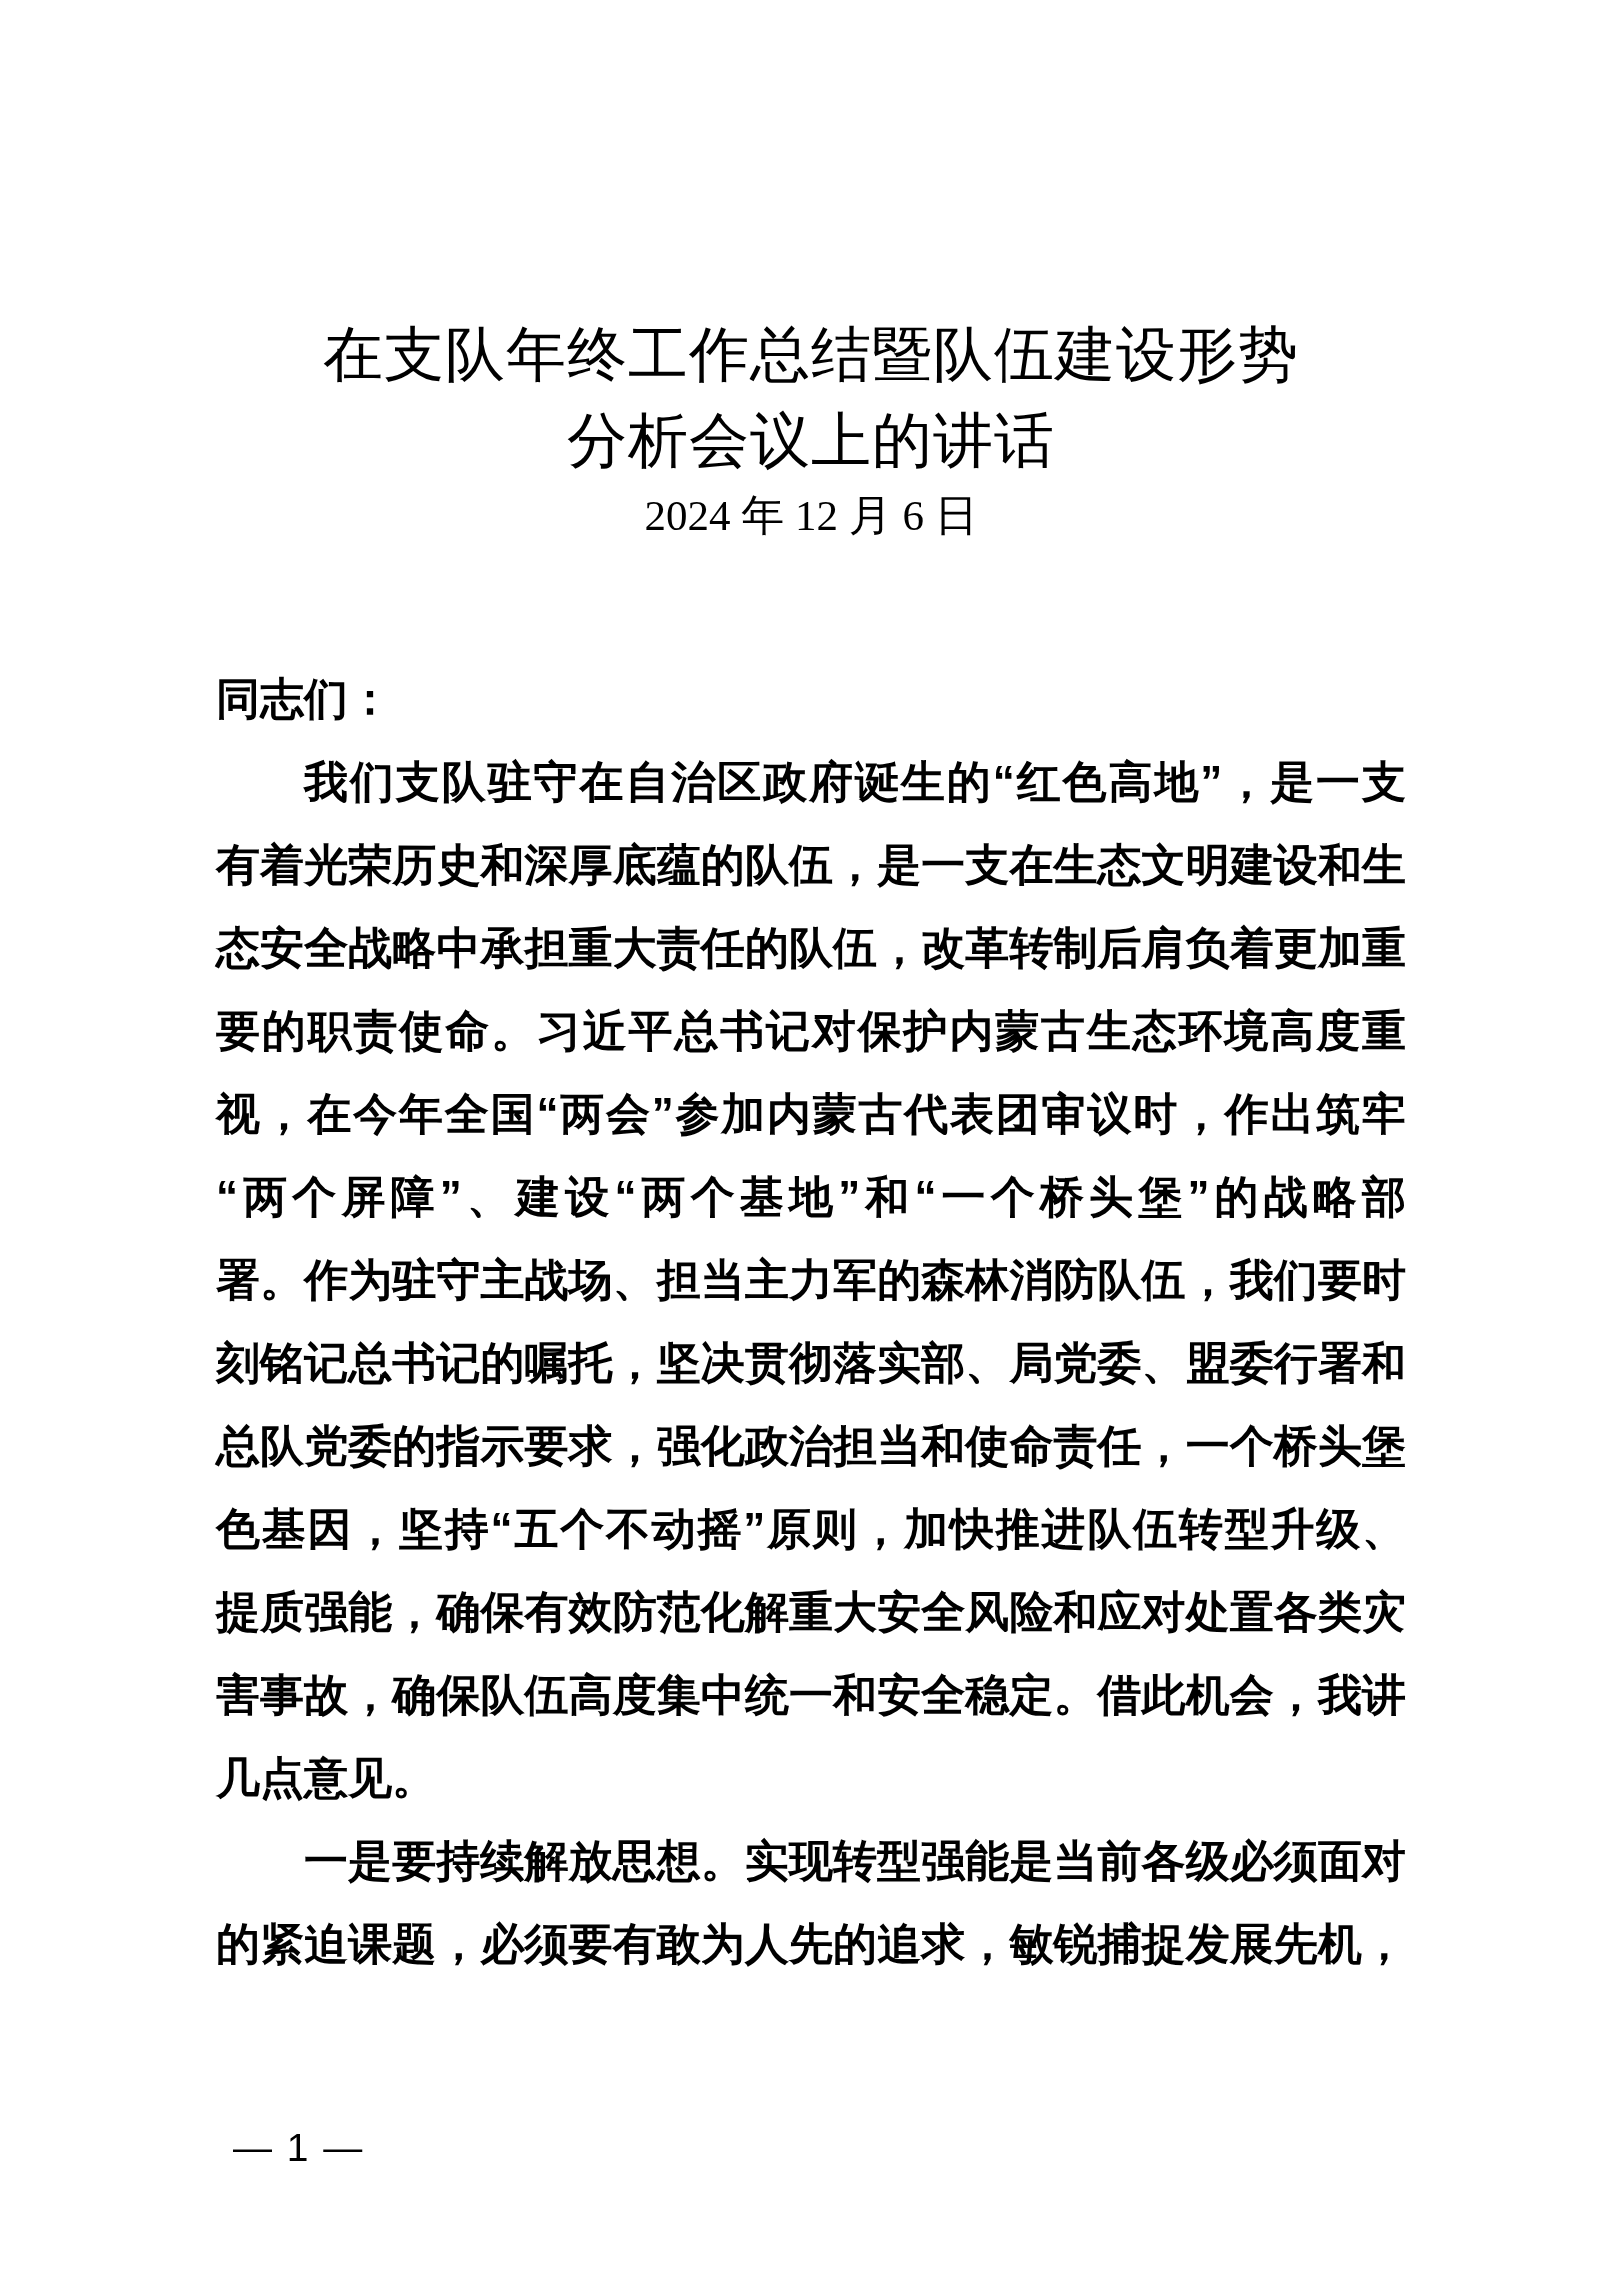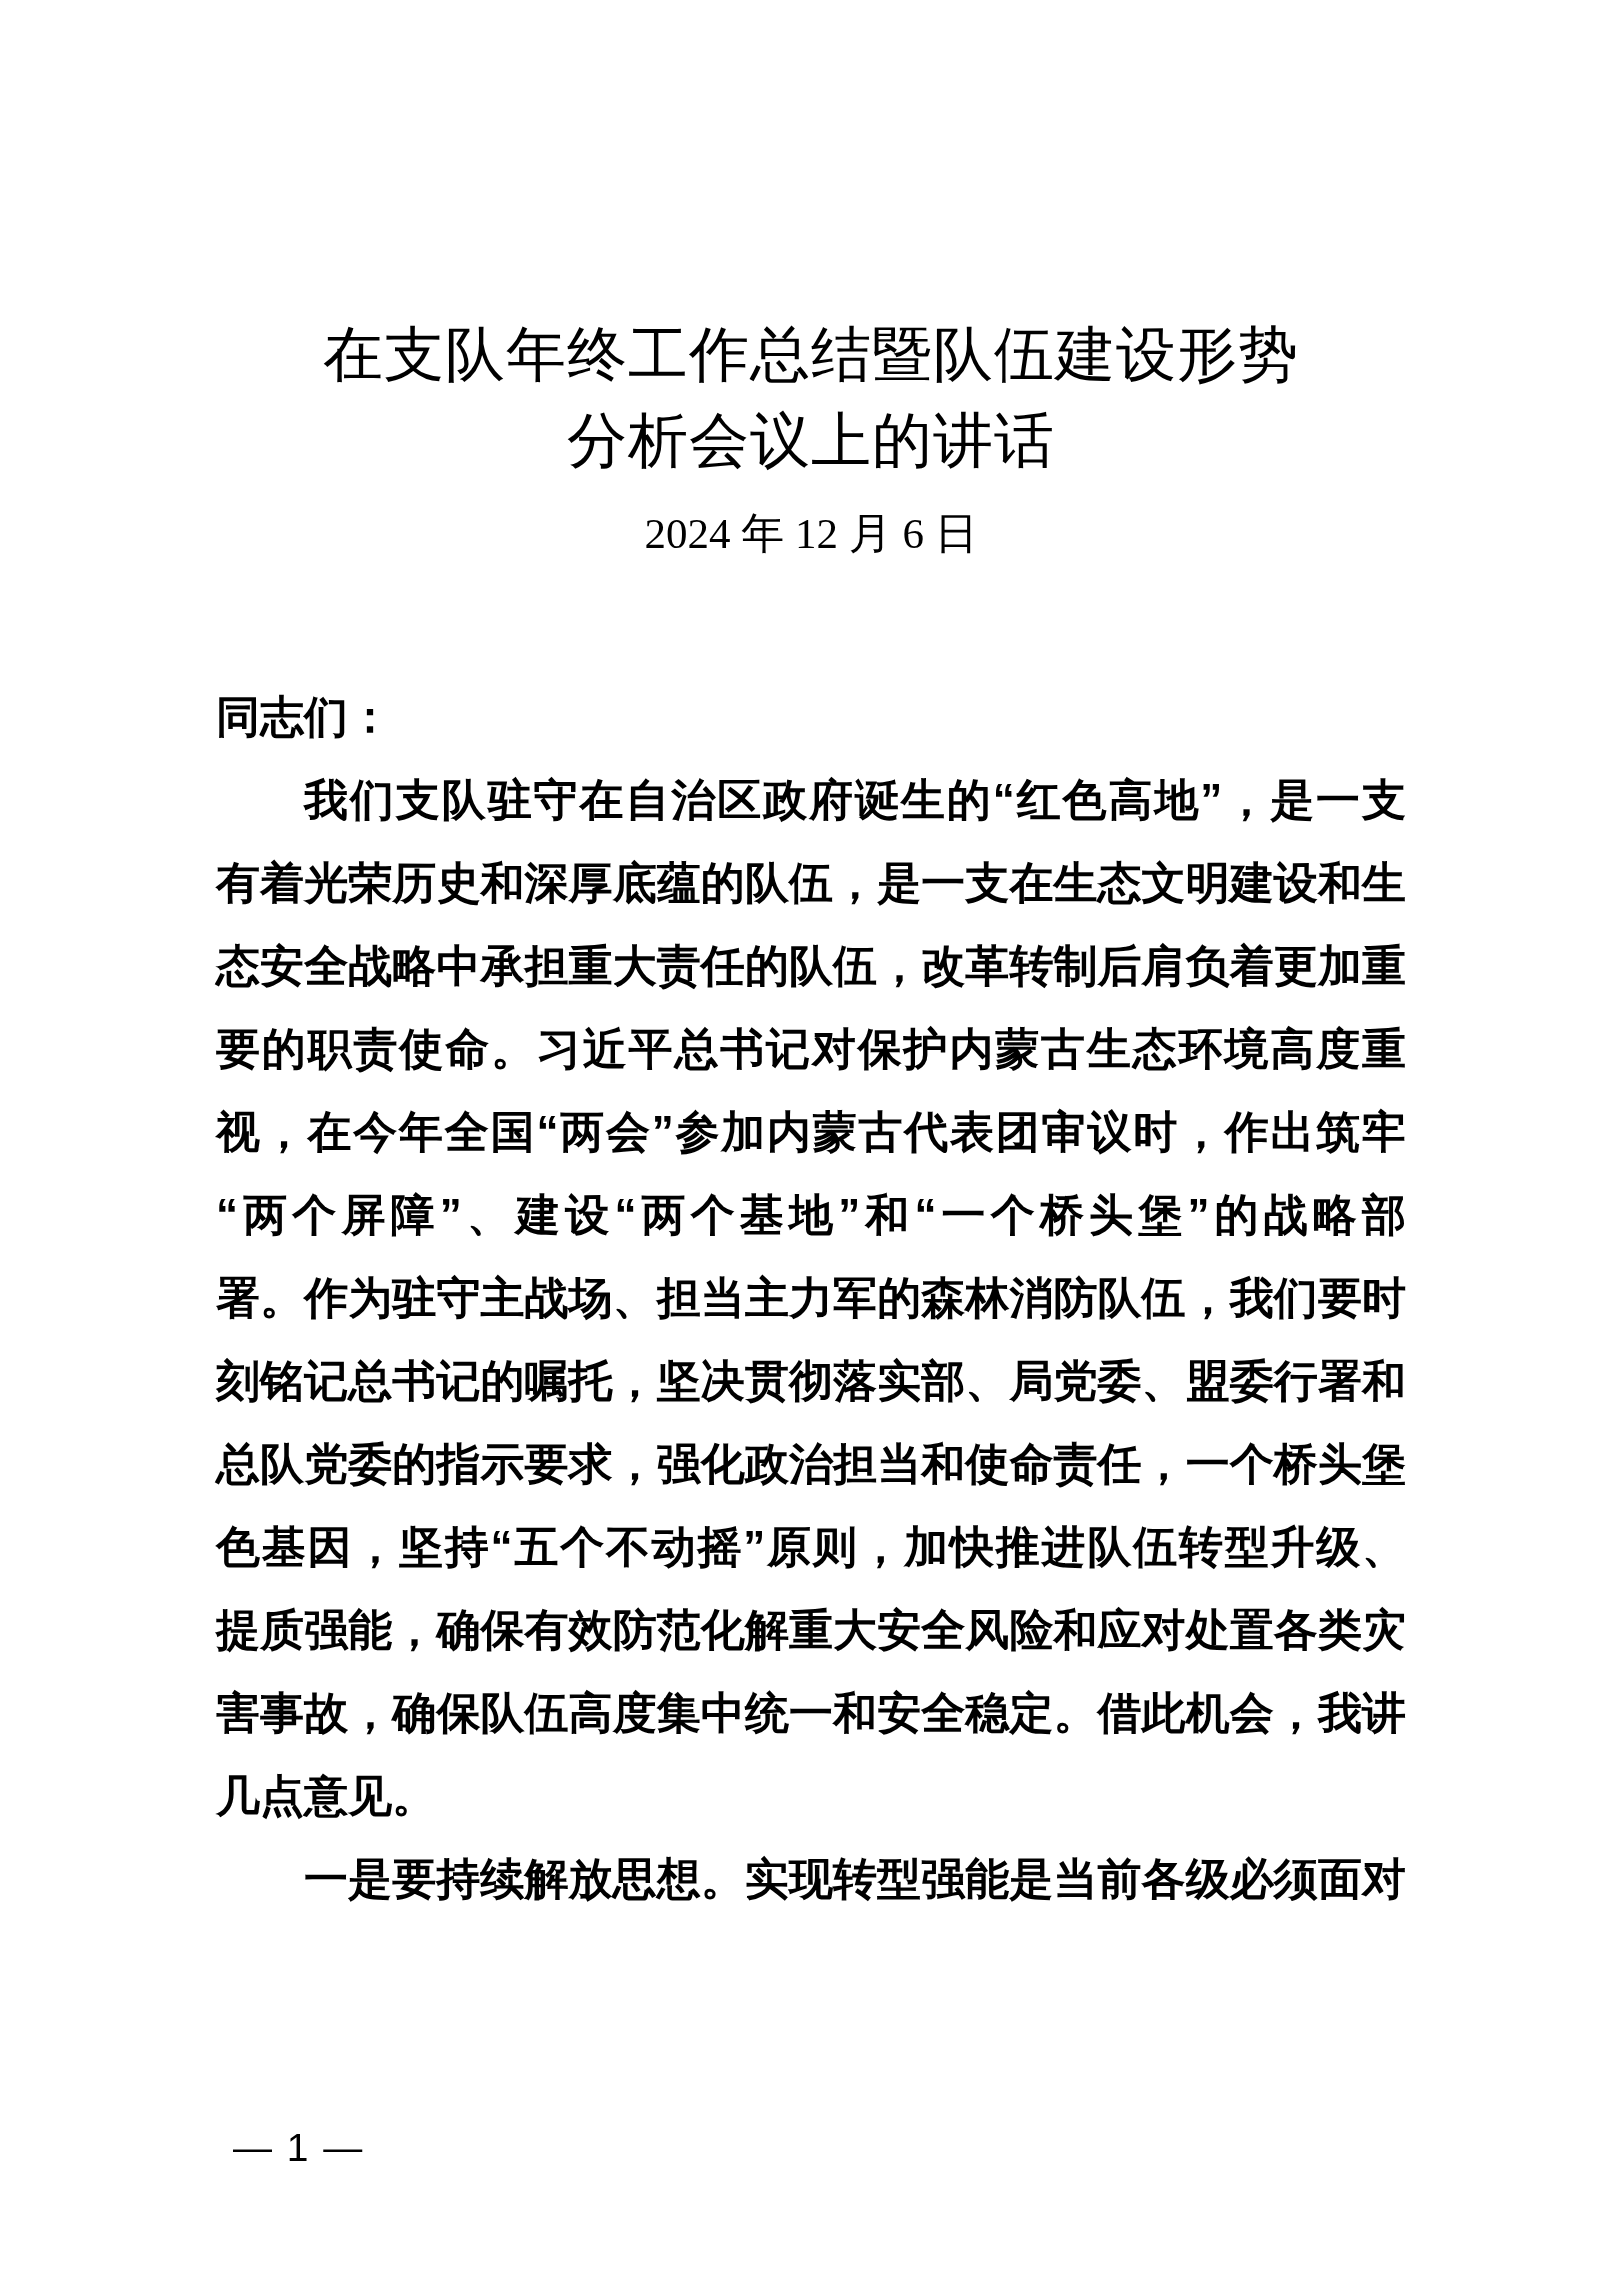--- a/index.html
+++ b/index.html
@@ -18,21 +18,21 @@
     margin: 0;
     font-family: "Liberation Sans", "DejaVu Sans", sans-serif;
     font-weight: 400;
     font-size: 60px;
     line-height: 86px;
     text-align: center;
     letter-spacing: 1px;
   }
   .doc-title .title-line { display: block; }
   .doc-date {
-    margin-top: 18px;
+    margin-top: 0;
     font-family: "Liberation Serif", "DejaVu Serif", serif;
     font-size: 43px;
     line-height: 63px;
     text-align: center;
   }
   .doc-body {
     margin-top: 110px;
     font-family: "Liberation Sans", "DejaVu Sans", sans-serif;
     font-size: 44px;
     line-height: 83px;
@@ -78,16 +78,17 @@
       <div class="body-line"><span class="run">视，在今年全国“两会”参加内蒙古代表团审议时，作出筑牢</span></div>
       <div class="body-line"><span class="run">“两个屏障”、建设“两个基地”和“一个桥头堡”的战略部</span></div>
       <div class="body-line"><span class="run">署。</span><span class="run bold">作为</span><span class="run">驻守主战场、担当主力军的森林消防队伍，我们要时</span></div>
       <div class="body-line"><span class="run">刻铭记总书记的嘱托，坚决贯彻落实部、局党委、盟委行署和</span></div>
       <div class="body-line"><span class="run">总队党委的指示要求，强化政治担当和使命责任，一个桥头堡</span></div>
       <div class="body-line"><span class="run">色基因，坚持“五个不动摇”原则，加快推进队伍转型升级、</span></div>
       <div class="body-line"><span class="run">提质强能，确保有效防范化解重大安全风险和应对处置各类灾</span></div>
       <div class="body-line"><span class="run">害事故，确保队伍高度集中统一和安全稳定。借此机会，我讲</span></div>
       <div class="body-line no-fill"><span class="run">几点意见。</span></div>
       <div class="body-line indent"><span class="run">一是要持续解放思想。实现转型强能是当前各级必须面对</span></div>
+      <div class="body-line"><span class="run">的紧迫课题，必须要有敢为人先的追求，敏锐捕捉发展先机，</span></div>
     </div>
   <div class="page-number">— 1 —</div>
 </div>
 
 
 </body></html>

